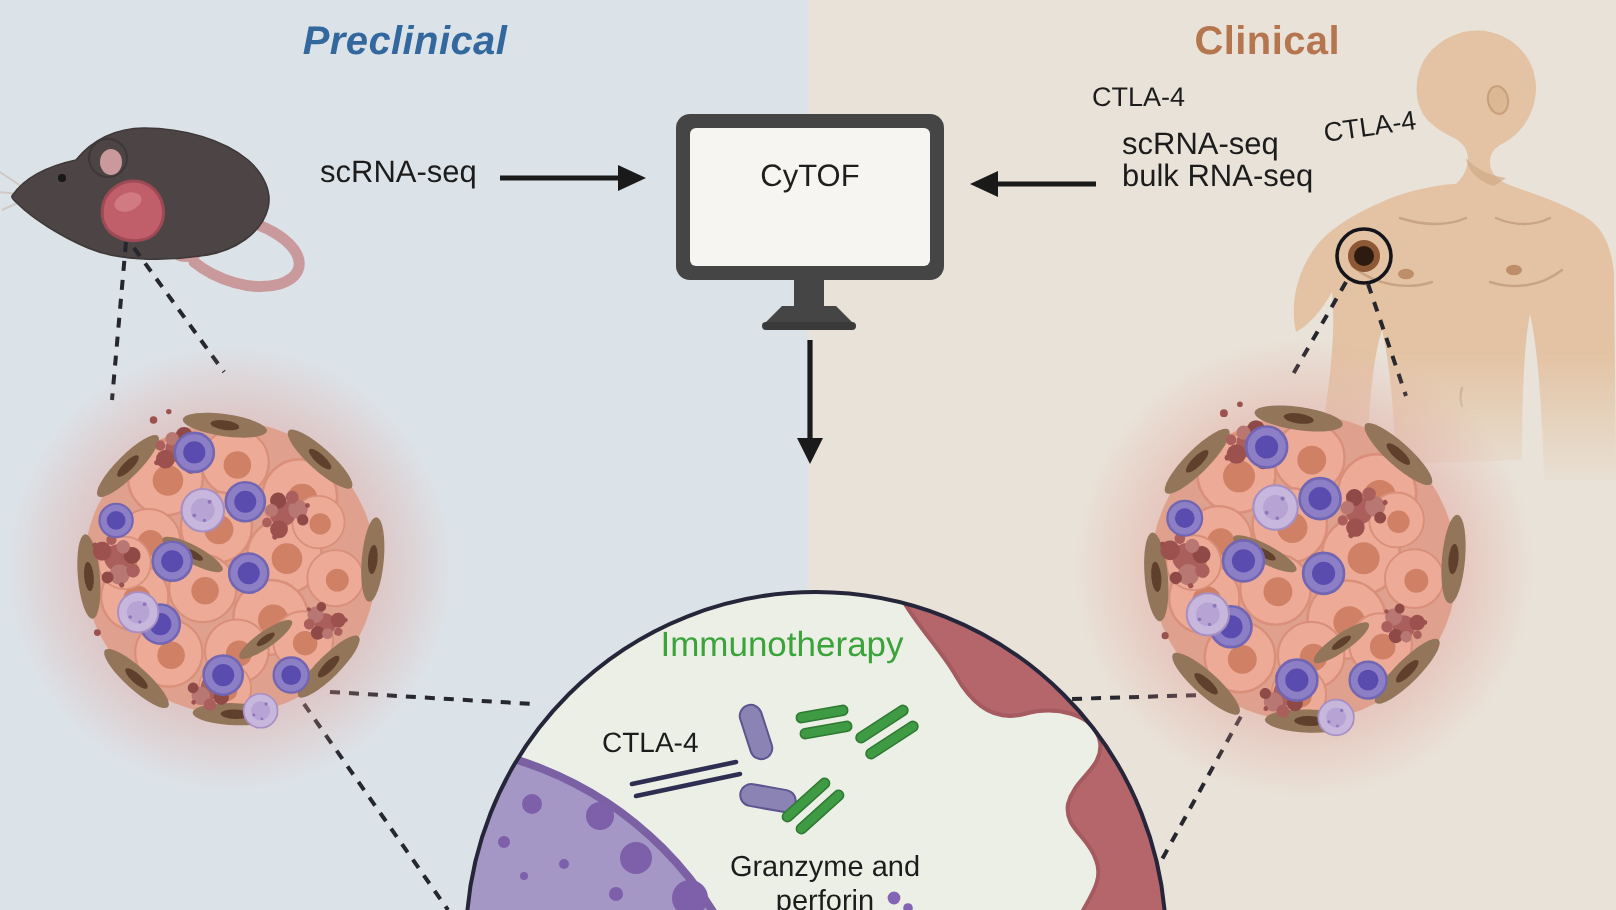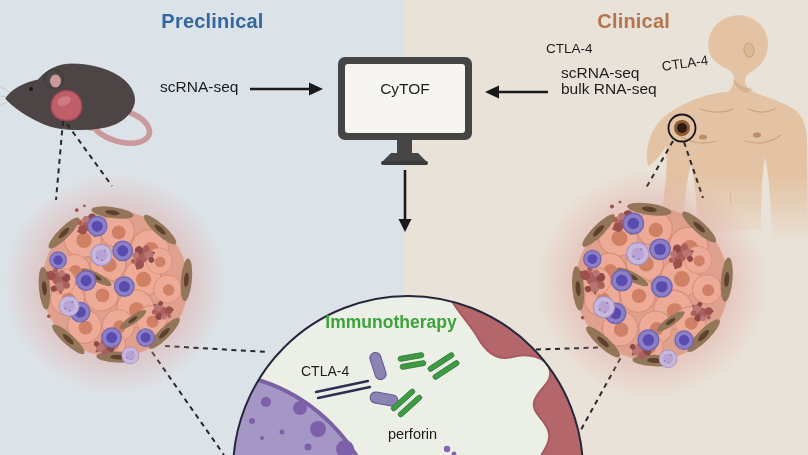--- a/index.html
+++ b/index.html
@@ -4,31 +4,31 @@
 <style>
   html,body{margin:0;padding:0;}
   #canvas{position:relative;width:808px;height:455px;overflow:hidden;
           font-family:"Liberation Sans",sans-serif;background:#dde4e9;}
   .bg-half{position:absolute;top:0;height:455px;}
   #bg-left{left:0;width:404px;background:#dce3e8;}
   #bg-right{left:404px;width:404px;background:#e9e2d8;}
   svg.scene{position:absolute;left:0;top:0;}
   .label{position:absolute;color:#1c1c1c;white-space:nowrap;line-height:1.08;}
   .panel-title{font-size:20px;font-weight:bold;letter-spacing:.2px;}
-  #preclinical-title{left:140px;top:11px;width:145px;text-align:center;color:#33689e;}
+  #preclinical-title{left:130px;top:11px;width:145px;text-align:center;color:#33689e;font-style:italic;}
   #clinical-title{left:545px;top:11px;width:125px;text-align:right;color:#b5764f;}
   #scrna-left{left:160px;top:79px;font-size:15.5px;font-weight:500;}
   #monitor-text{left:338px;top:80px;width:134px;text-align:center;font-size:15.5px;
                 font-weight:500;line-height:17px;color:#1f1f1f;}
   #ctla4-top{left:546px;top:42px;font-size:13.5px;font-weight:500;}
   #assay-list{left:561px;top:65px;font-size:15.5px;font-weight:500;line-height:15.8px;}
   #ctla4-body{left:662px;top:60px;font-size:13.5px;font-weight:500;
               transform:rotate(-8deg);transform-origin:left center;}
   #immunotherapy-title{left:306px;top:313px;width:170px;text-align:center;
-                       font-size:17.5px;font-weight:bold;color:#3aa33a;}
+                       font-size:17.5px;font-weight:normal;color:#3aa33a;}
   #ctla4-center{left:301px;top:364px;font-size:14px;font-weight:500;}
   #granzyme-label{left:340px;top:426px;width:145px;text-align:center;
                   font-size:14.5px;font-weight:500;line-height:16.5px;}
 </style>
 </head>
 <body>
 
 <div id="canvas">
   <div id="bg-left" class="bg-half"></div>
   <div id="bg-right" class="bg-half"></div>
@@ -279,15 +279,16 @@
   </div>
   <div class="label" id="ctla4-top">CTLA-4</div>
   <div class="label" id="assay-list">
     <div>scRNA-seq</div>
     <div>bulk RNA-seq</div>
   </div>
   <div class="label" id="ctla4-body">CTLA-4</div>
   <div class="label" id="immunotherapy-title">Immunotherapy</div>
   <div class="label" id="ctla4-center">CTLA-4</div>
   <div class="label" id="granzyme-label">
+    <div>Granzyme and</div>
     <div>perforin</div>
   </div>
 </div>
 
 </body></html>

